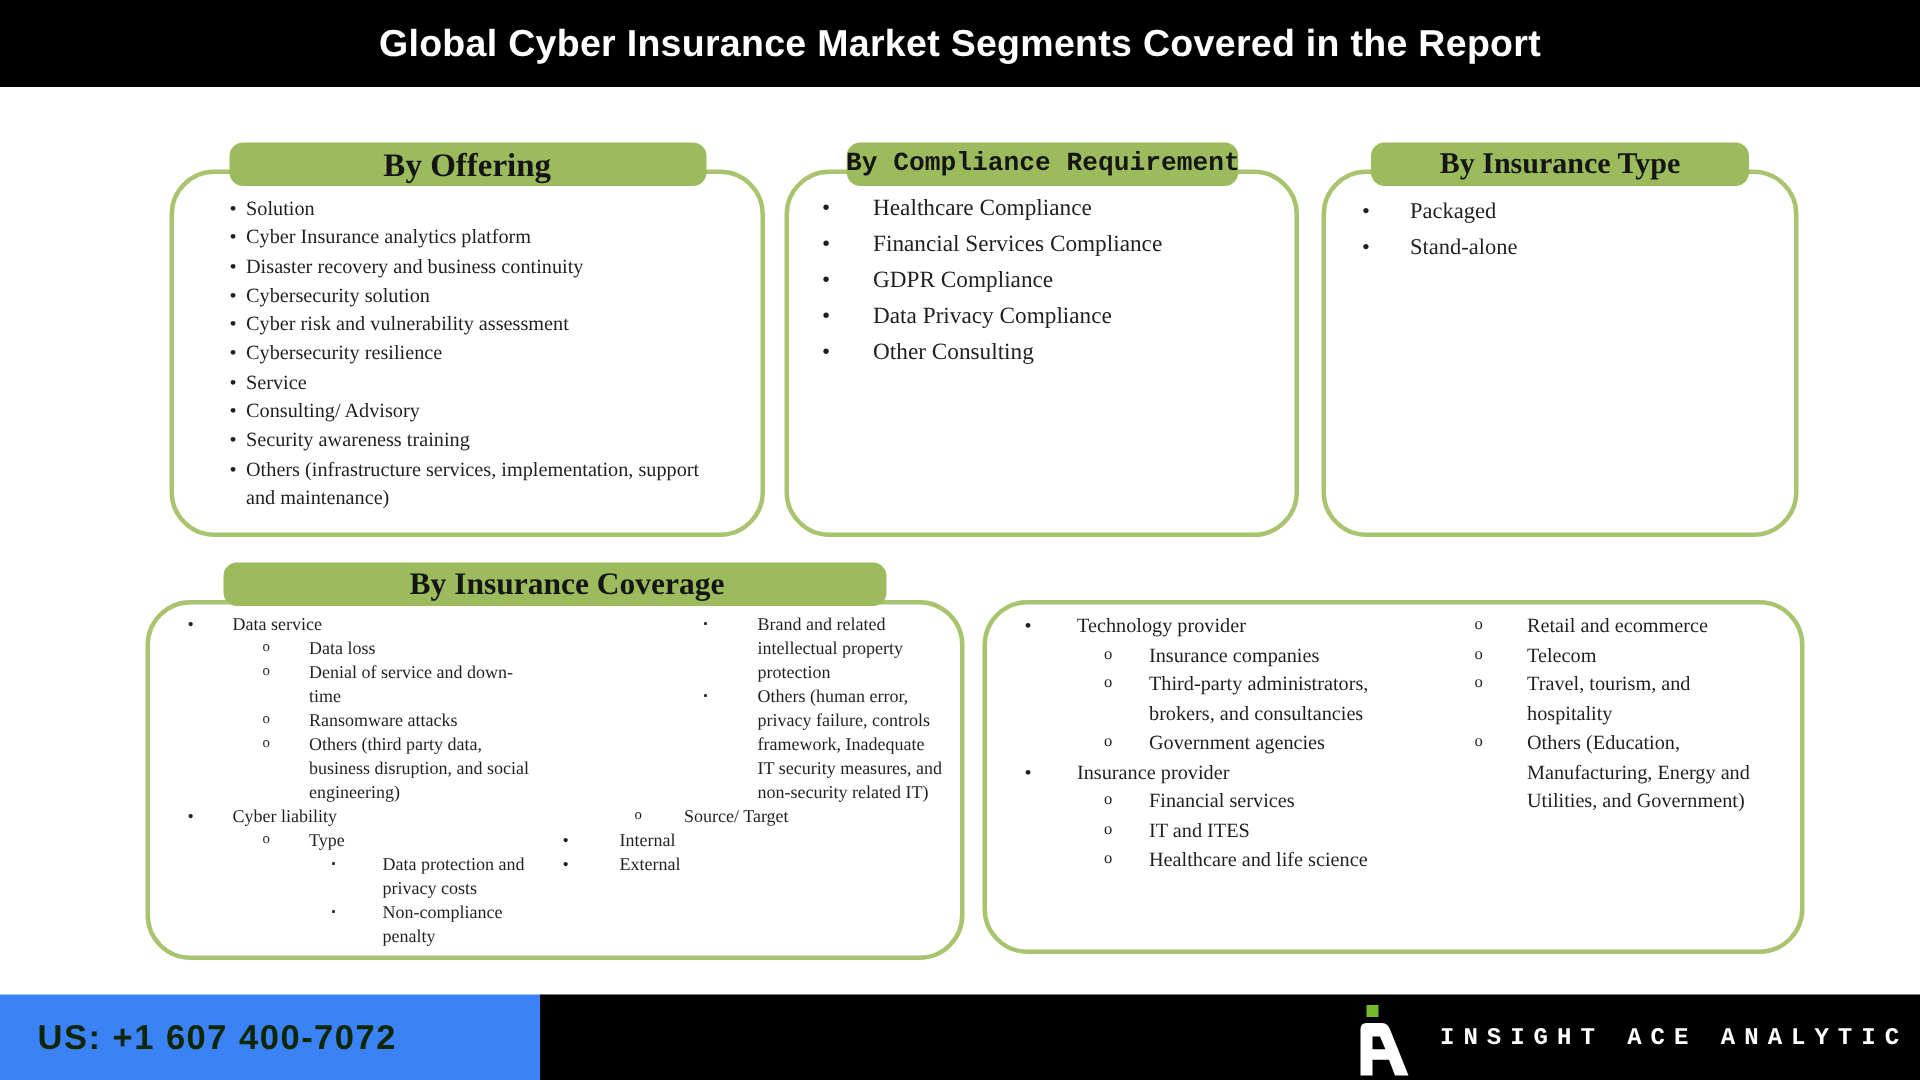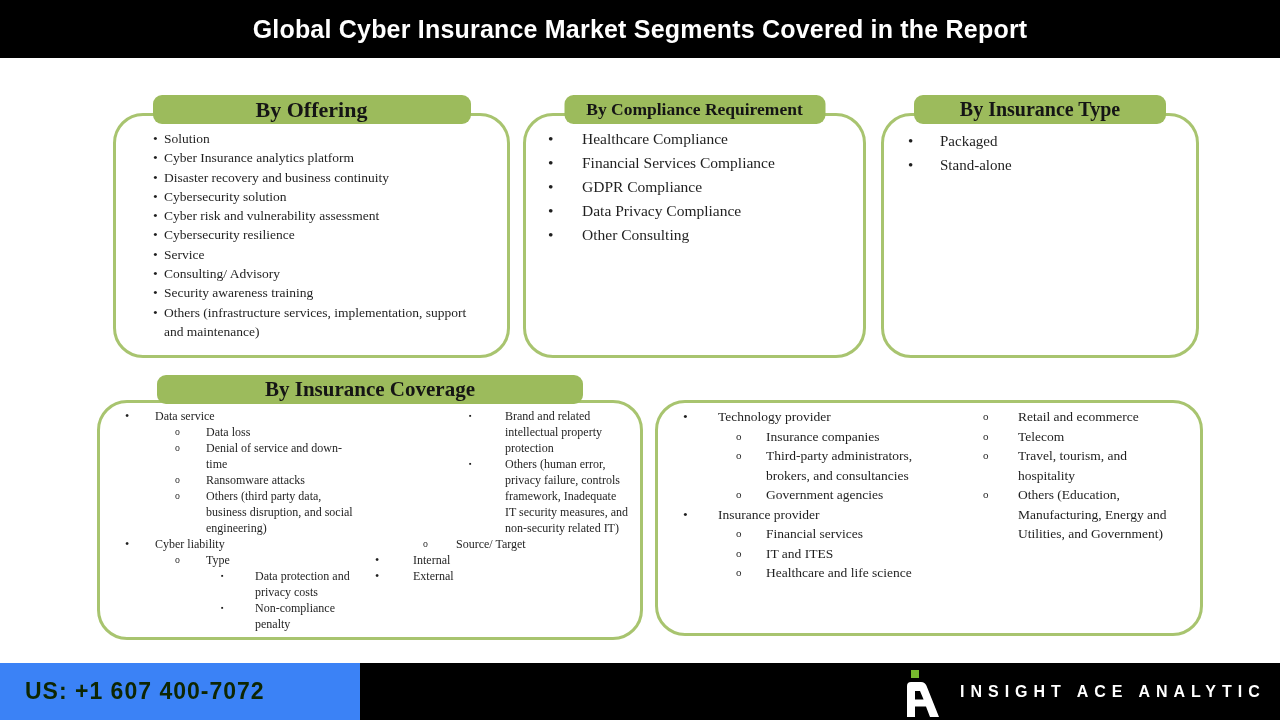--- a/index.html
+++ b/index.html
@@ -39,35 +39,35 @@
 
   
   #box-offering { left:113px; top:113px; width:391px; height:239px; }
   #box-offering .pill { top:-21px; width:318px; font-size:22px; }
   #box-offering .content { padding-top:13px; font-size:13.5px; line-height:19.3px; }
   #box-offering .ind0 .mk { left:37px; }
   #box-offering .ind0 .tx { margin-left:48px; max-width:308px; }
 
   
   #box-compliance { left:523px; top:113px; width:337px; height:239px; }
-  #box-compliance .pill { top:-21px; width:261px; font-size:17.5px; }
+  #box-compliance .pill { top:-21px; width:261px; font-size:17.5px;font-family:Liberation Mono, monospace; }
   #box-compliance .content { padding-top:11px; font-size:15.5px; line-height:24px; }
   #box-compliance .ind0 .mk { left:22px; }
   #box-compliance .ind0 .tx { margin-left:56px; max-width:268px; }
 
   
   #box-instype { left:881px; top:113px; width:312px; height:239px; }
   #box-instype .pill { top:-21px; width:252px; font-size:20px; }
   #box-instype .content { padding-top:13px; font-size:15px; line-height:24px; }
   #box-instype .ind0 .mk { left:24px; }
   #box-instype .ind0 .tx { margin-left:56px; max-width:240px; }
 
   
   #box-coverage { left:97px; top:400px; width:540px; height:234px; }
-  #box-coverage .pill { top:-28px; width:426px; font-size:21px; }
+  #box-coverage .pill { top:-28px; width:426px; font-size:21px;padding-left:16px; }
   #box-coverage .content { font-size:12px; line-height:16px; height:100%; }
   #box-coverage .col1 { left:0; top:5px; width:265px; }
   #box-coverage .col1 .ind0 .mk { left:25px; }
   #box-coverage .col1 .ind0 .tx { margin-left:55px; max-width:200px; }
   #box-coverage .col1 .ind1 .mk { left:75px; }
   #box-coverage .col1 .ind1 .tx { margin-left:106px; max-width:152px; }
   #box-coverage .col1 .ind2 .mk { left:121px; }
   #box-coverage .col1 .ind2 .tx { margin-left:155px; max-width:116px; }
   #box-coverage .col2 { left:265px; top:5px; width:272px; }
   #box-coverage .col2 .ind0 .mk { left:10px; }
@@ -99,21 +99,21 @@
     margin-left:25px; color:#0e2602; font-family:"Liberation Sans","DejaVu Sans",sans-serif;
     font-weight:bold; font-size:23px; letter-spacing:1px; white-space:nowrap;
   }
   .footer-black {
     position:absolute; left:360px; top:663px; width:920px; height:57px;
     background:#000000;
   }
   .brand { position:absolute; left:540px; top:0; height:57px; display:flex; align-items:center; }
   .brand .logo { width:40px; height:50px; margin-top:2px; }
   .brand .brand-name {
-    margin-left:20px; color:#ffffff; font-family:Liberation Sans, sans-serif;
+    margin-left:20px; color:#ffffff; font-family:Liberation Mono, monospace;
     font-weight:bold; font-size:16px; letter-spacing:6px; white-space:nowrap;
   }
 </style>
 </head>
 <body>
 
 <div class="canvas">
 
   <div class="top-bar">
     <div class="title">Global Cyber Insurance Market Segments Covered in the Report</div>

